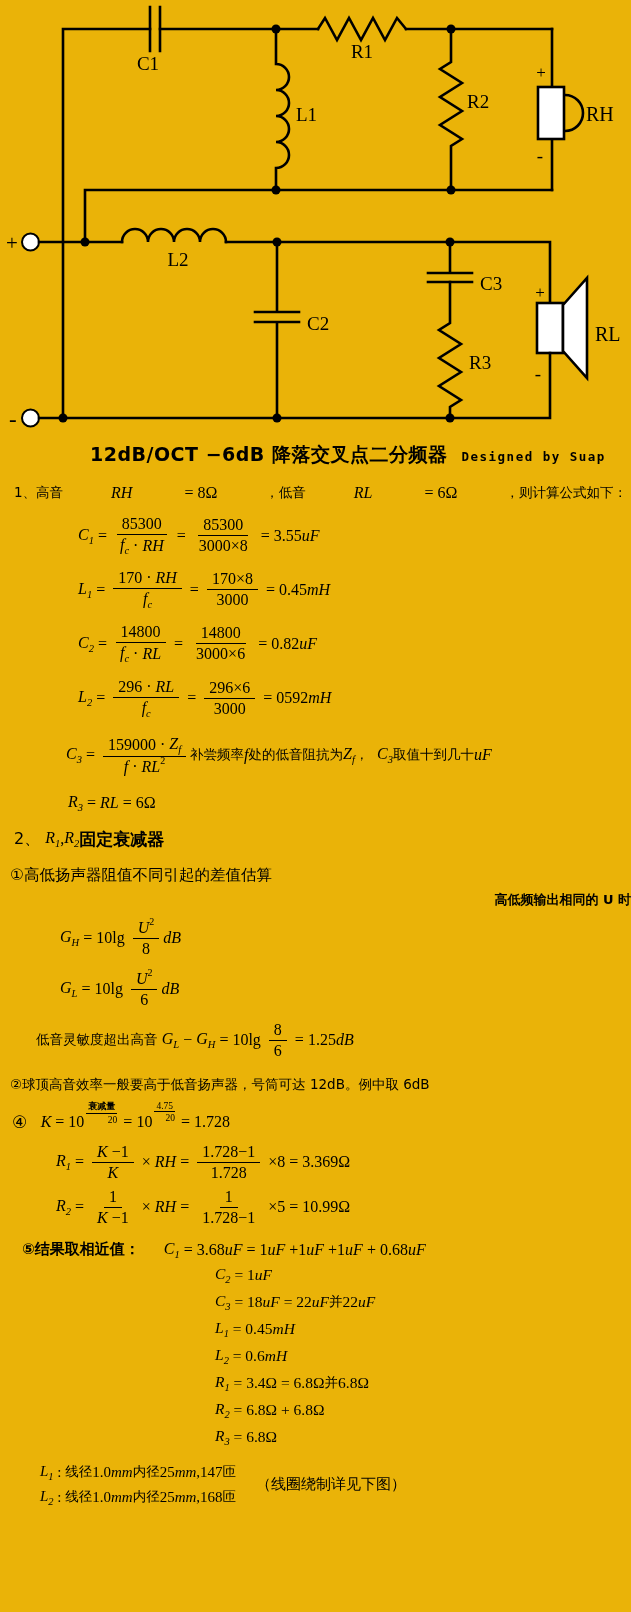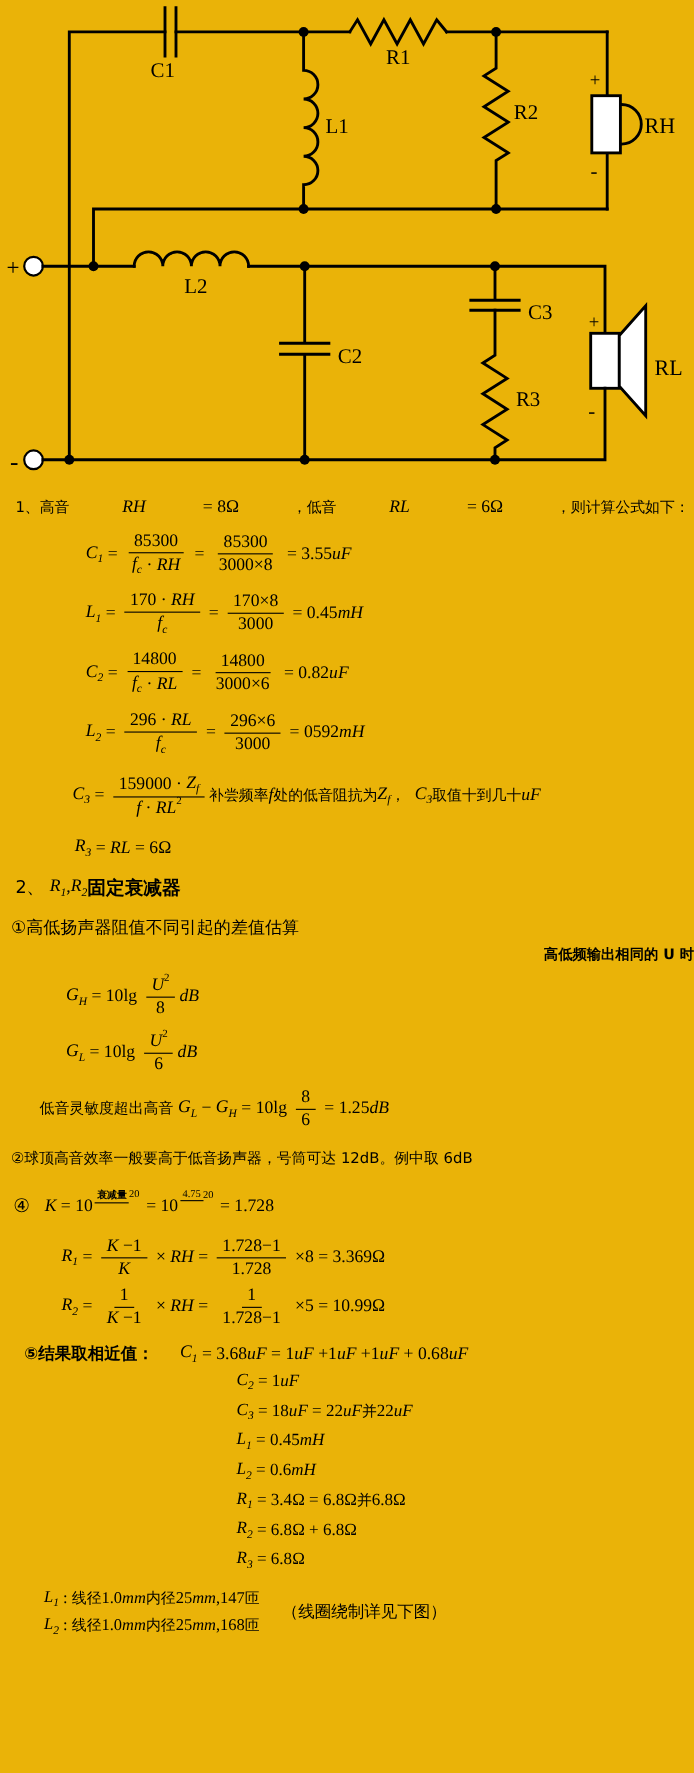--- a/index.html
+++ b/index.html
@@ -16,22 +16,22 @@
   .mt{white-space:pre;}
   .mi{font-style:italic;white-space:pre;}
   .mi sub{font-size:10.5px;font-style:italic;}
   .mc{font-family:"DejaVu Sans",sans-serif;font-size:13.5px;white-space:pre;}
   .mb{font-family:"DejaVu Sans",sans-serif;font-weight:bold;font-size:15px;white-space:pre;}
   .mn{font-family:"DejaVu Sans",sans-serif;font-size:17px;white-space:pre;}
   .ms{font-size:10px;position:relative;top:-6px;}
   .frac{display:inline-flex;flex-direction:column;align-items:center;margin:2px 4px;}
   .frac .num{display:flex;align-items:center;border-bottom:1.5px solid #000;padding:0 5px 1px;}
   .frac .den{display:flex;align-items:center;padding:1px 5px 0;}
-  .efrac{display:inline-flex;flex-direction:row;align-items:flex-start;font-size:9.5px;
-         margin:16px 2px;transform:translateY(-10px);}
+  .efrac{display:inline-flex;flex-direction:column;align-items:flex-end;font-size:9.5px;
+         margin:4px 2px;transform:translateY(-10px);}
   .efrac .num{display:flex;border-bottom:1px solid #000;padding:0 2px 0;}
   .efrac .num .mc{font-size:9px;font-weight:bold;}
   .efrac .den{display:flex;padding-top:1px;}
   
   .sec1-head{margin:14px 0 0 14px;gap:48px;}
   .fblock{margin-left:78px;margin-top:9px;}
   .fblock.c3line{margin-left:66px;margin-top:12px;}
   .fblock.r3line{margin-left:68px;margin-top:14px;}
   .sec2-head{margin:14px 0 0 14px;}
   .sec2-head .mb{font-size:17px;}
@@ -107,20 +107,24 @@
       <text x="469" y="369">R3</text>
       <text x="595" y="341" font-size="20">RL</text>
       <text x="540" y="298" text-anchor="middle" font-size="17">+</text>
       <text x="538" y="380" text-anchor="middle" font-size="19">-</text>
       <text x="6" y="250" font-size="21">+</text>
       <text x="9" y="427" font-size="23">-</text>
     </g>
   </svg>
 
   
+  <div class="title-row">
+    <span class="title-main">12dB/OCT −6dB 降落交叉点二分频器</span>
+    <span class="title-credit">Designed by Suap</span>
+  </div>
 
   
   <div class="formula sec1-head">
       <span class="mc">1、高音</span>
       <span class="mi">RH</span>
       <span class="mt"> = 8Ω</span>
       <span class="mc">，低音</span>
       <span class="mi">RL</span>
       <span class="mt"> = 6Ω</span>
       <span class="mc">，则计算公式如下：</span>

